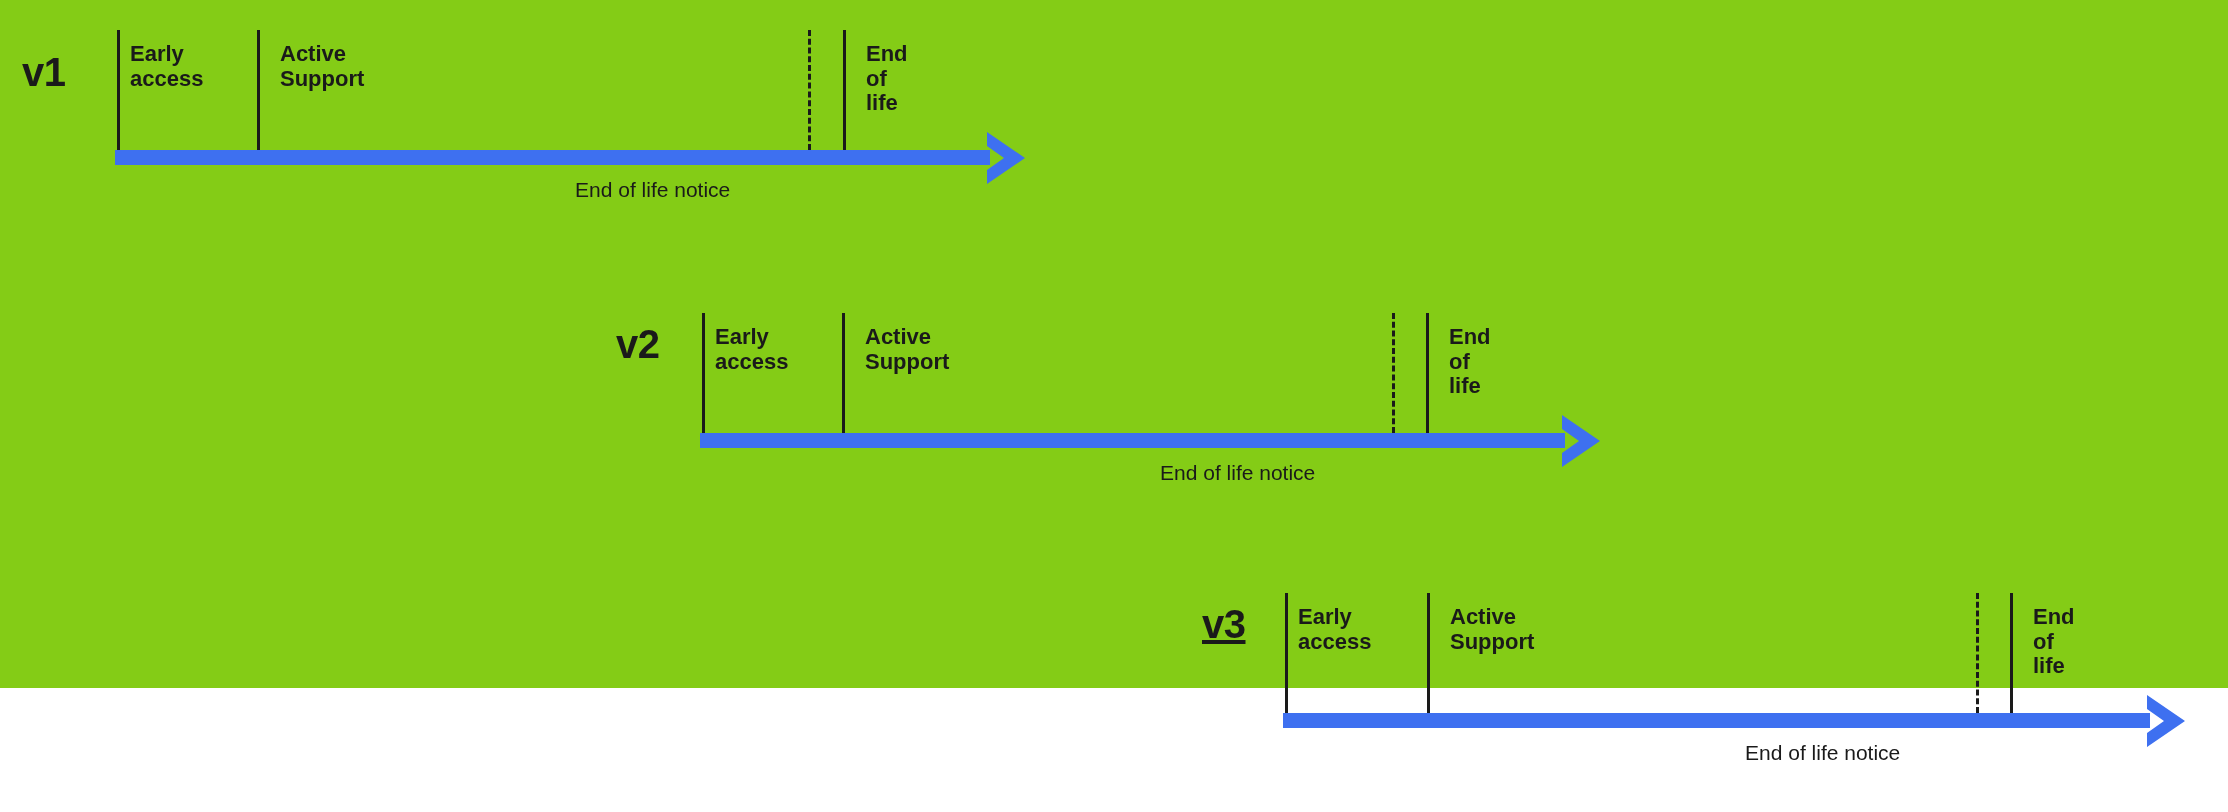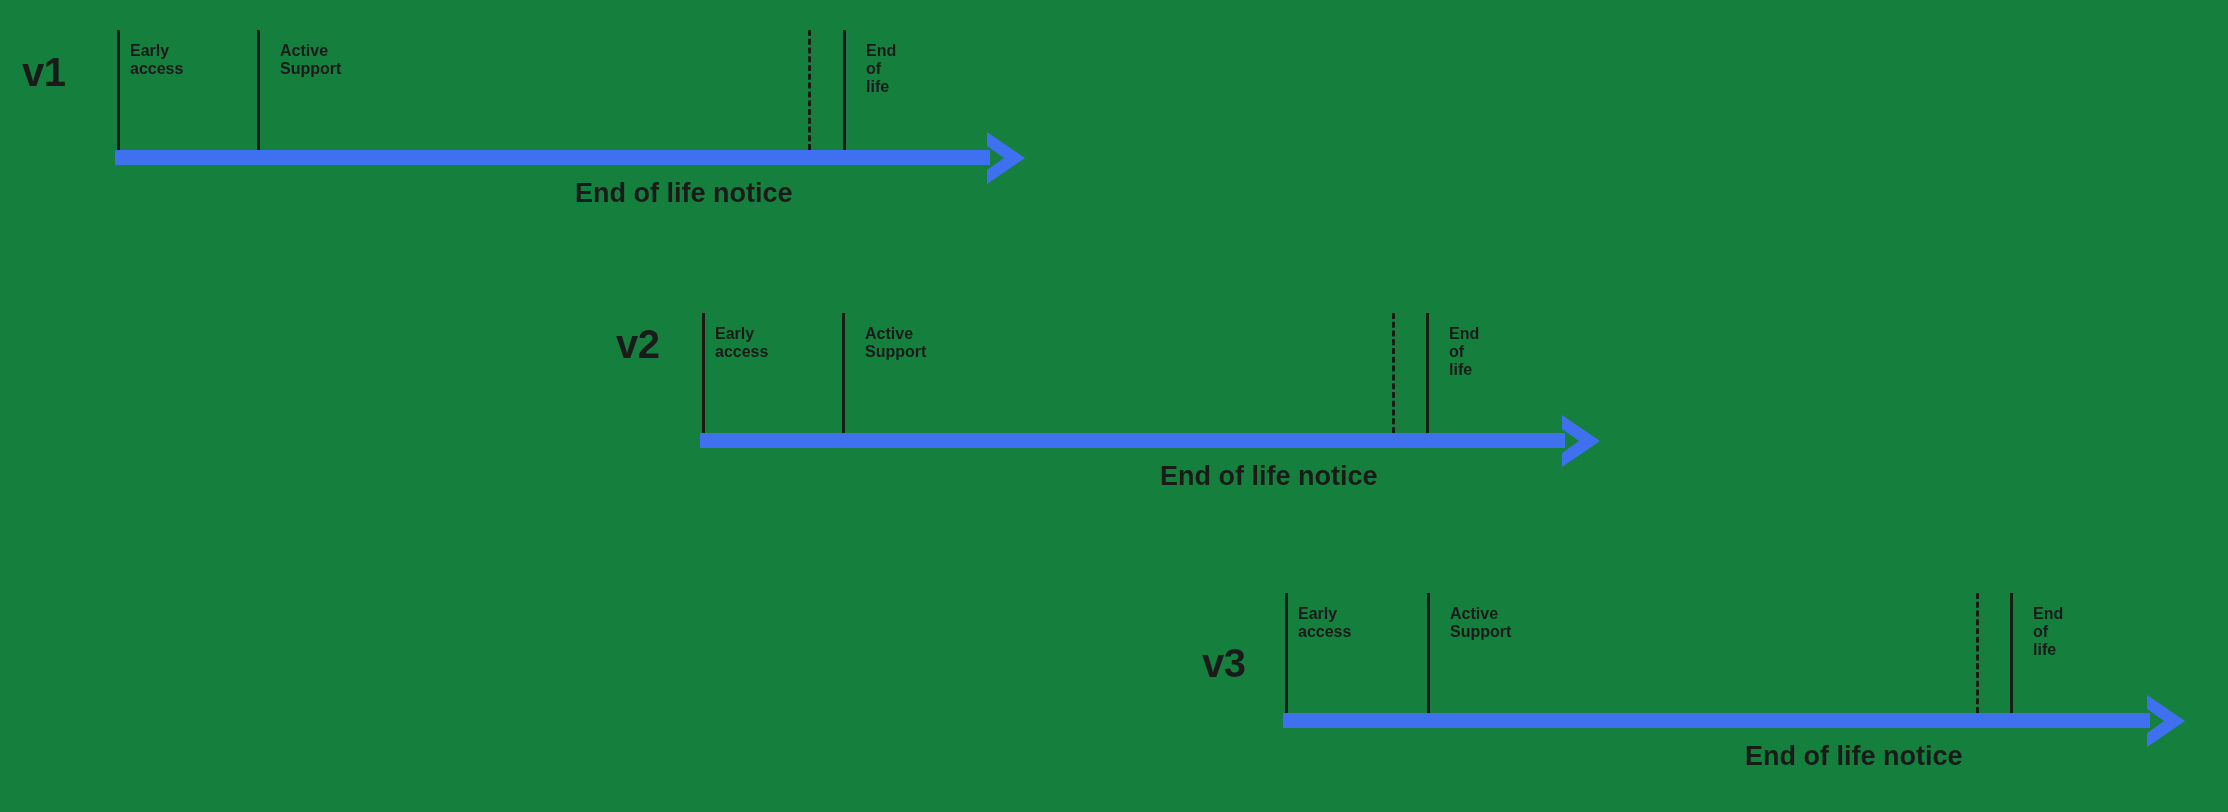--- a/index.html
+++ b/index.html
@@ -13,22 +13,22 @@
     width: 2228px;
     height: 812px;
     font-family: "Liberation Sans", sans-serif;
     -webkit-font-smoothing: antialiased;
     overflow: hidden;
   }
 
   #diagram {
     position: relative;
     width: 2228px;
-    height: 812px;
-    background: #15803d;
+    height: 688px;
+    background: #84cc16;
   }
 
   
   .version-row {
     position: absolute;
     left: 0;
     top: 0;
   }
 
   
@@ -50,21 +50,21 @@
   }
   .divider.dashed {
     width: 0;
     background: transparent;
     border-left: 3px dashed #1a1a1a;
   }
 
   
   .phase-label {
     position: absolute;
-    font-size: 16px;
+    font-size: 22px;
     font-weight: bold;
     color: #1a1a1a;
     line-height: 1.12;
     white-space: pre-line;
   }
 
   
   .timeline-bar {
     position: absolute;
     height: 15px;
@@ -73,22 +73,22 @@
 
   
   .arrow-head {
     position: absolute;
     display: block;
   }
 
   
   .notice-label {
     position: absolute;
-    font-size: 27px;
-    font-weight: bold;
+    font-size: 21px;
+    font-weight: normal;
     color: #1a1a1a;
     white-space: nowrap;
   }
 </style>
 </head>
 <body>
 
 <div id="diagram">
 
   <div class="version-row">
@@ -142,21 +142,21 @@
 
     <svg class="arrow-head" style="left:1550px; top:411px;" width="60" height="60" viewBox="0 0 60 60">
       <path d="M12 4 L50 30 L12 56 L12 42 L29 30 L12 18 Z" fill="#3e70f0"></path>
     </svg>
 
     <div class="notice-label" style="left:1160px; top:461px;">End of life notice</div>
   </div>
 
   <div class="version-row">
 
-    <div class="version-label" style="left:1202px; top:643px;">v3</div>
+    <div class="version-label" style="left:1202px; top:604px;text-decoration:underline;">v3</div>
 
     <div class="divider" style="left:1285px; top:593px; height:120px;"></div>
 
     <div class="divider" style="left:1427px; top:593px; height:120px;"></div>
 
     <div class="divider dashed" style="left:1976px; top:593px; height:120px;"></div>
 
     <div class="divider" style="left:2010px; top:593px; height:120px;"></div>
 
     <div class="phase-label" style="left:1298px; top:605px; width:120px;">Early

